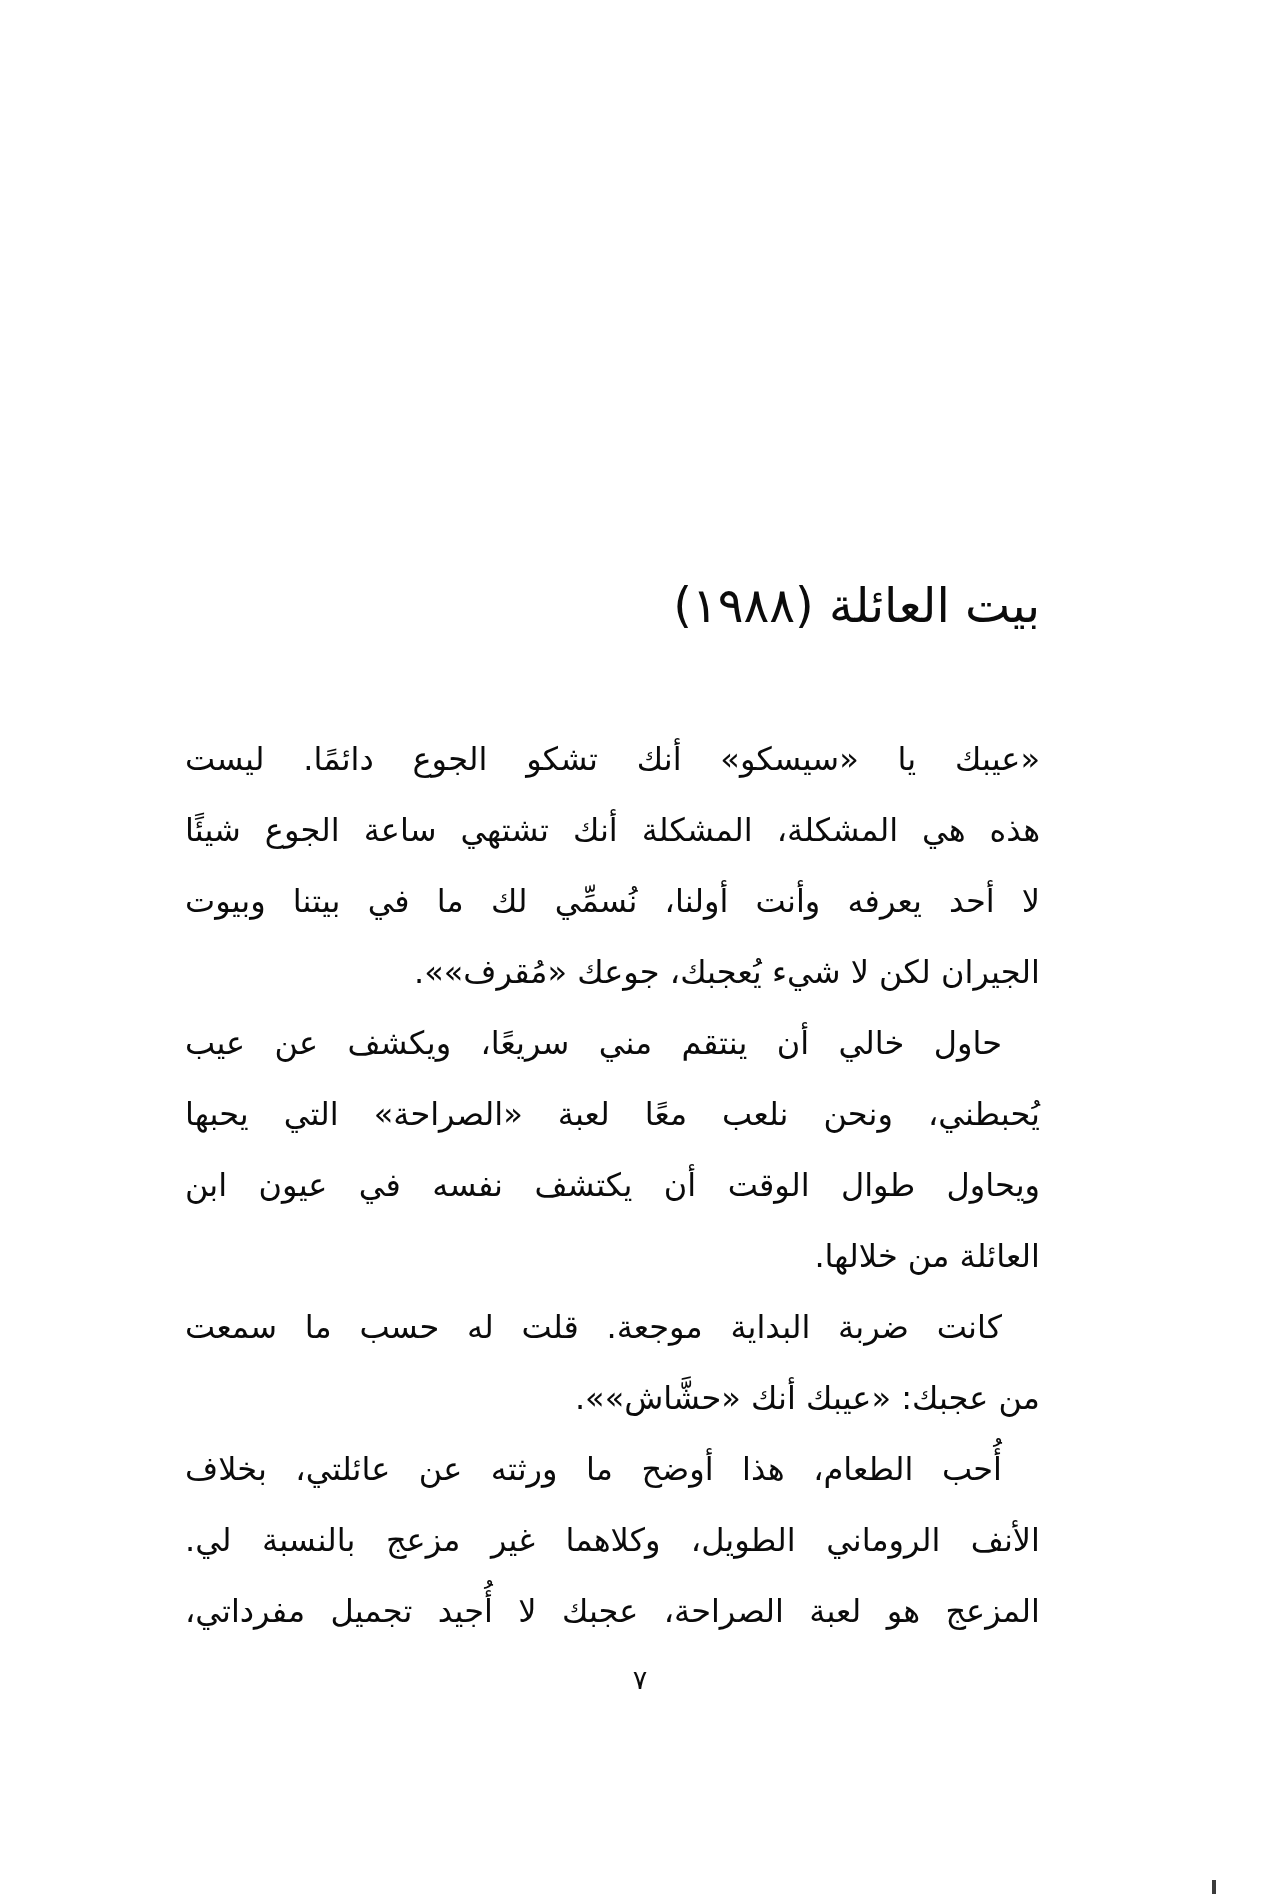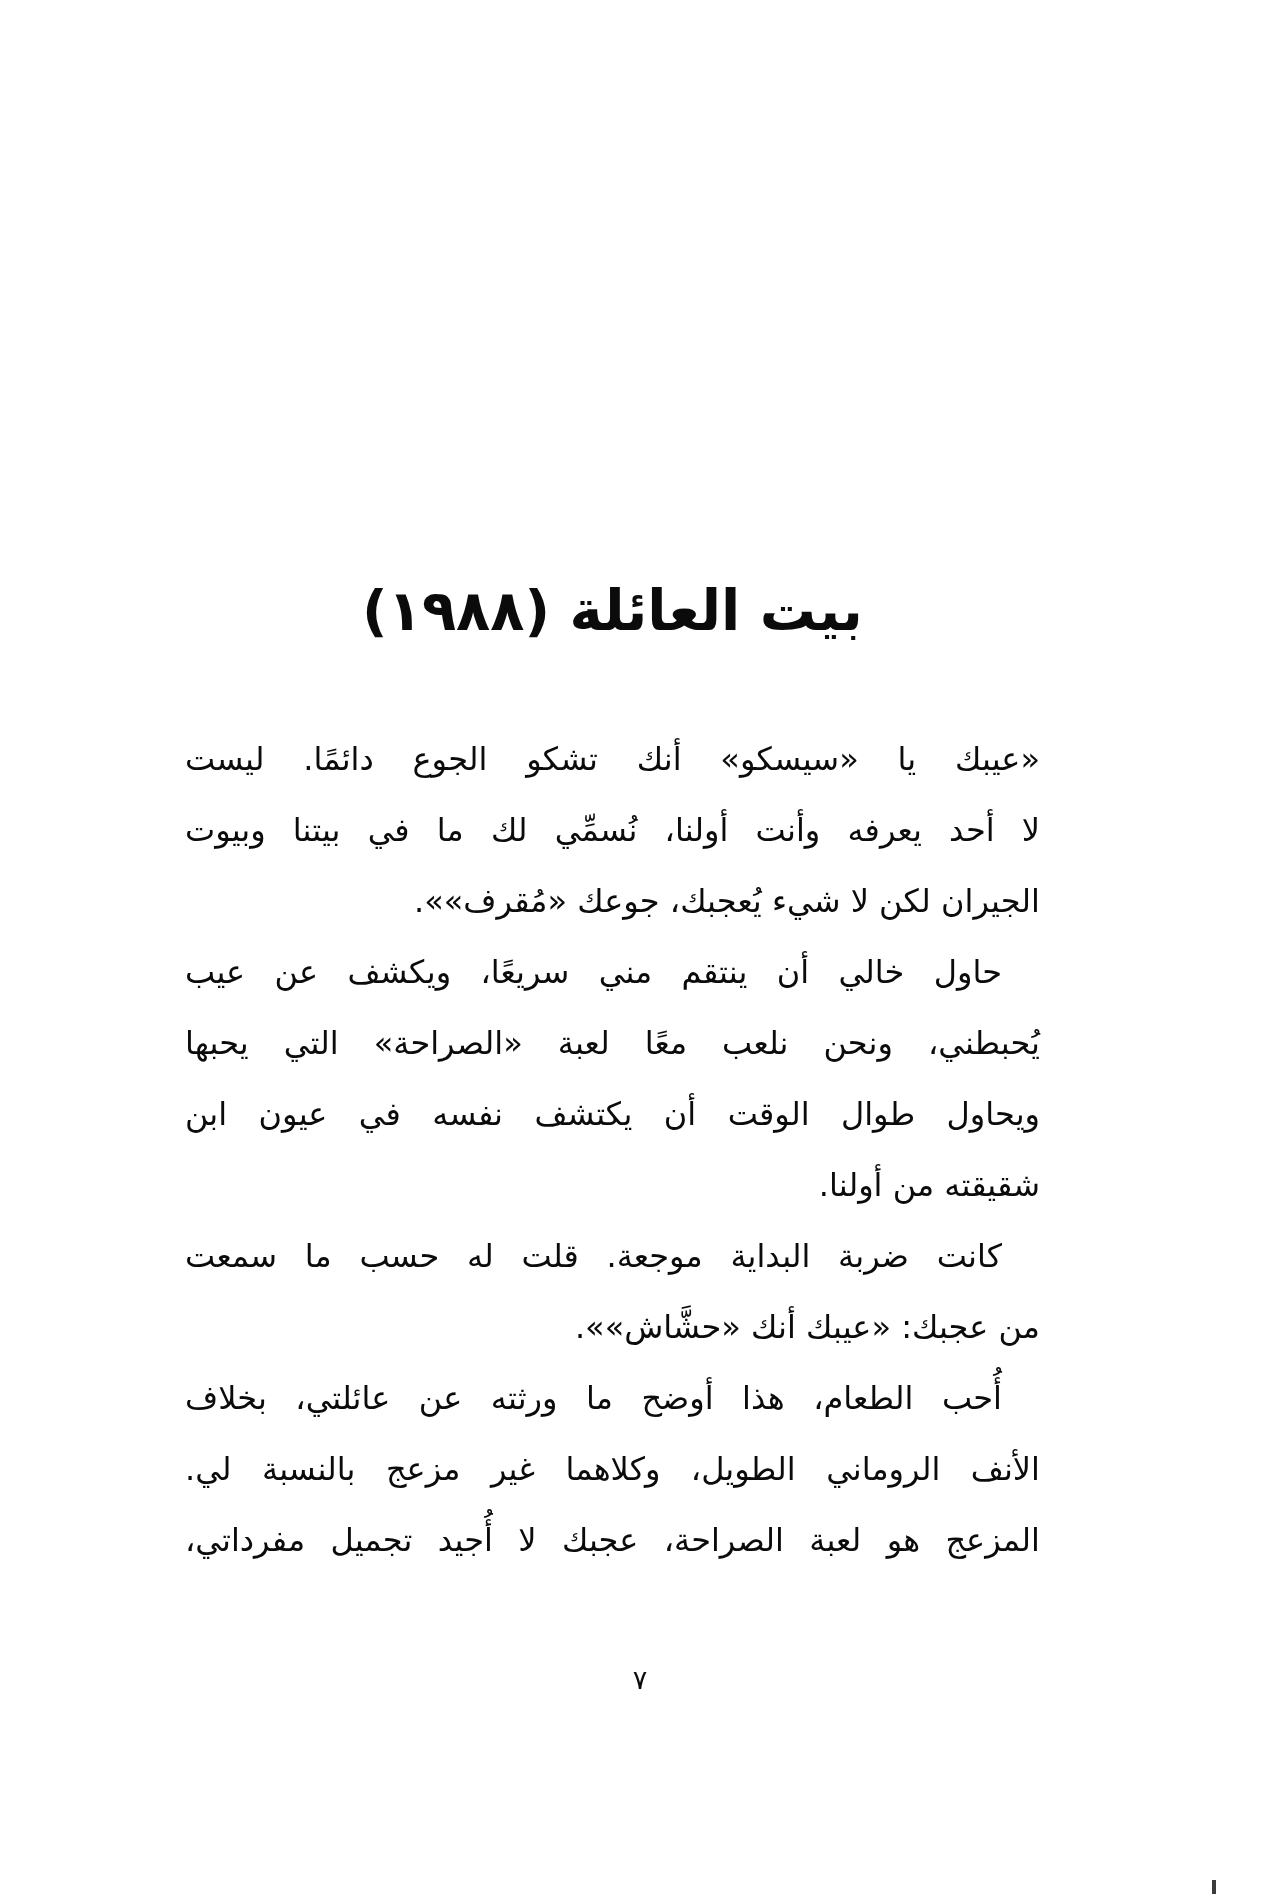--- a/index.html
+++ b/index.html
@@ -15,23 +15,23 @@
     overflow: hidden;
     font-family: "DejaVu Sans", sans-serif;
     color: #0b0b0b;
   }
   .chapter-title {
     position: absolute;
     top: 543px;
     left: 185px;
     width: 855px;
     direction: rtl;
-    text-align: center;
-    font-weight: bold;
-    font-size: 56px;
+    text-align: right;
+    font-weight: normal;
+    font-size: 48px;
     line-height: 60px;
     letter-spacing: 0;
   }
   .body-text {
     position: absolute;
     top: 724px;
     left: 185px;
     width: 855px;
     direction: rtl;
   }
@@ -72,26 +72,27 @@
 </style>
 </head>
 <body>
 
 <div class="book-page">
 
   <h1 class="chapter-title">بيت العائلة (١٩٨٨)</h1>
 
   <div class="body-text">
     <div class="text-line">«عيبك يا «سيسكو» أنك تشكو الجوع دائمًا. ليست</div>
+    <div class="text-line">هذه هي المشكلة، المشكلة أنك تشتهي ساعة الجوع شيئًا</div>
     <div class="text-line">لا أحد يعرفه وأنت أولنا، نُسمِّي لك ما في بيتنا وبيوت</div>
     <div class="text-line para-end">الجيران لكن لا شيء يُعجبك، جوعك «مُقرف»».</div>
     <div class="text-line indent">حاول خالي أن ينتقم مني سريعًا، ويكشف عن عيب</div>
     <div class="text-line">يُحبطني، ونحن نلعب معًا لعبة «الصراحة» التي يحبها</div>
     <div class="text-line">ويحاول طوال الوقت أن يكتشف نفسه في عيون ابن</div>
-    <div class="text-line para-end">شقيقته من أولنا.</div>
+    <div class="text-line para-end">العائلة من خلالها.</div>
     <div class="text-line indent">كانت ضربة البداية موجعة. قلت له حسب ما سمعت</div>
     <div class="text-line para-end">من عجبك: «عيبك أنك «حشَّاش»».</div>
     <div class="text-line indent">أُحب الطعام، هذا أوضح ما ورثته عن عائلتي، بخلاف</div>
     <div class="text-line">الأنف الروماني الطويل، وكلاهما غير مزعج بالنسبة لي.</div>
     <div class="text-line">المزعج هو لعبة الصراحة، عجبك لا أُجيد تجميل مفرداتي،</div>
   </div>
 
   <div class="page-number">٧</div>
 
   <div class="scan-artifact-mark"></div>

